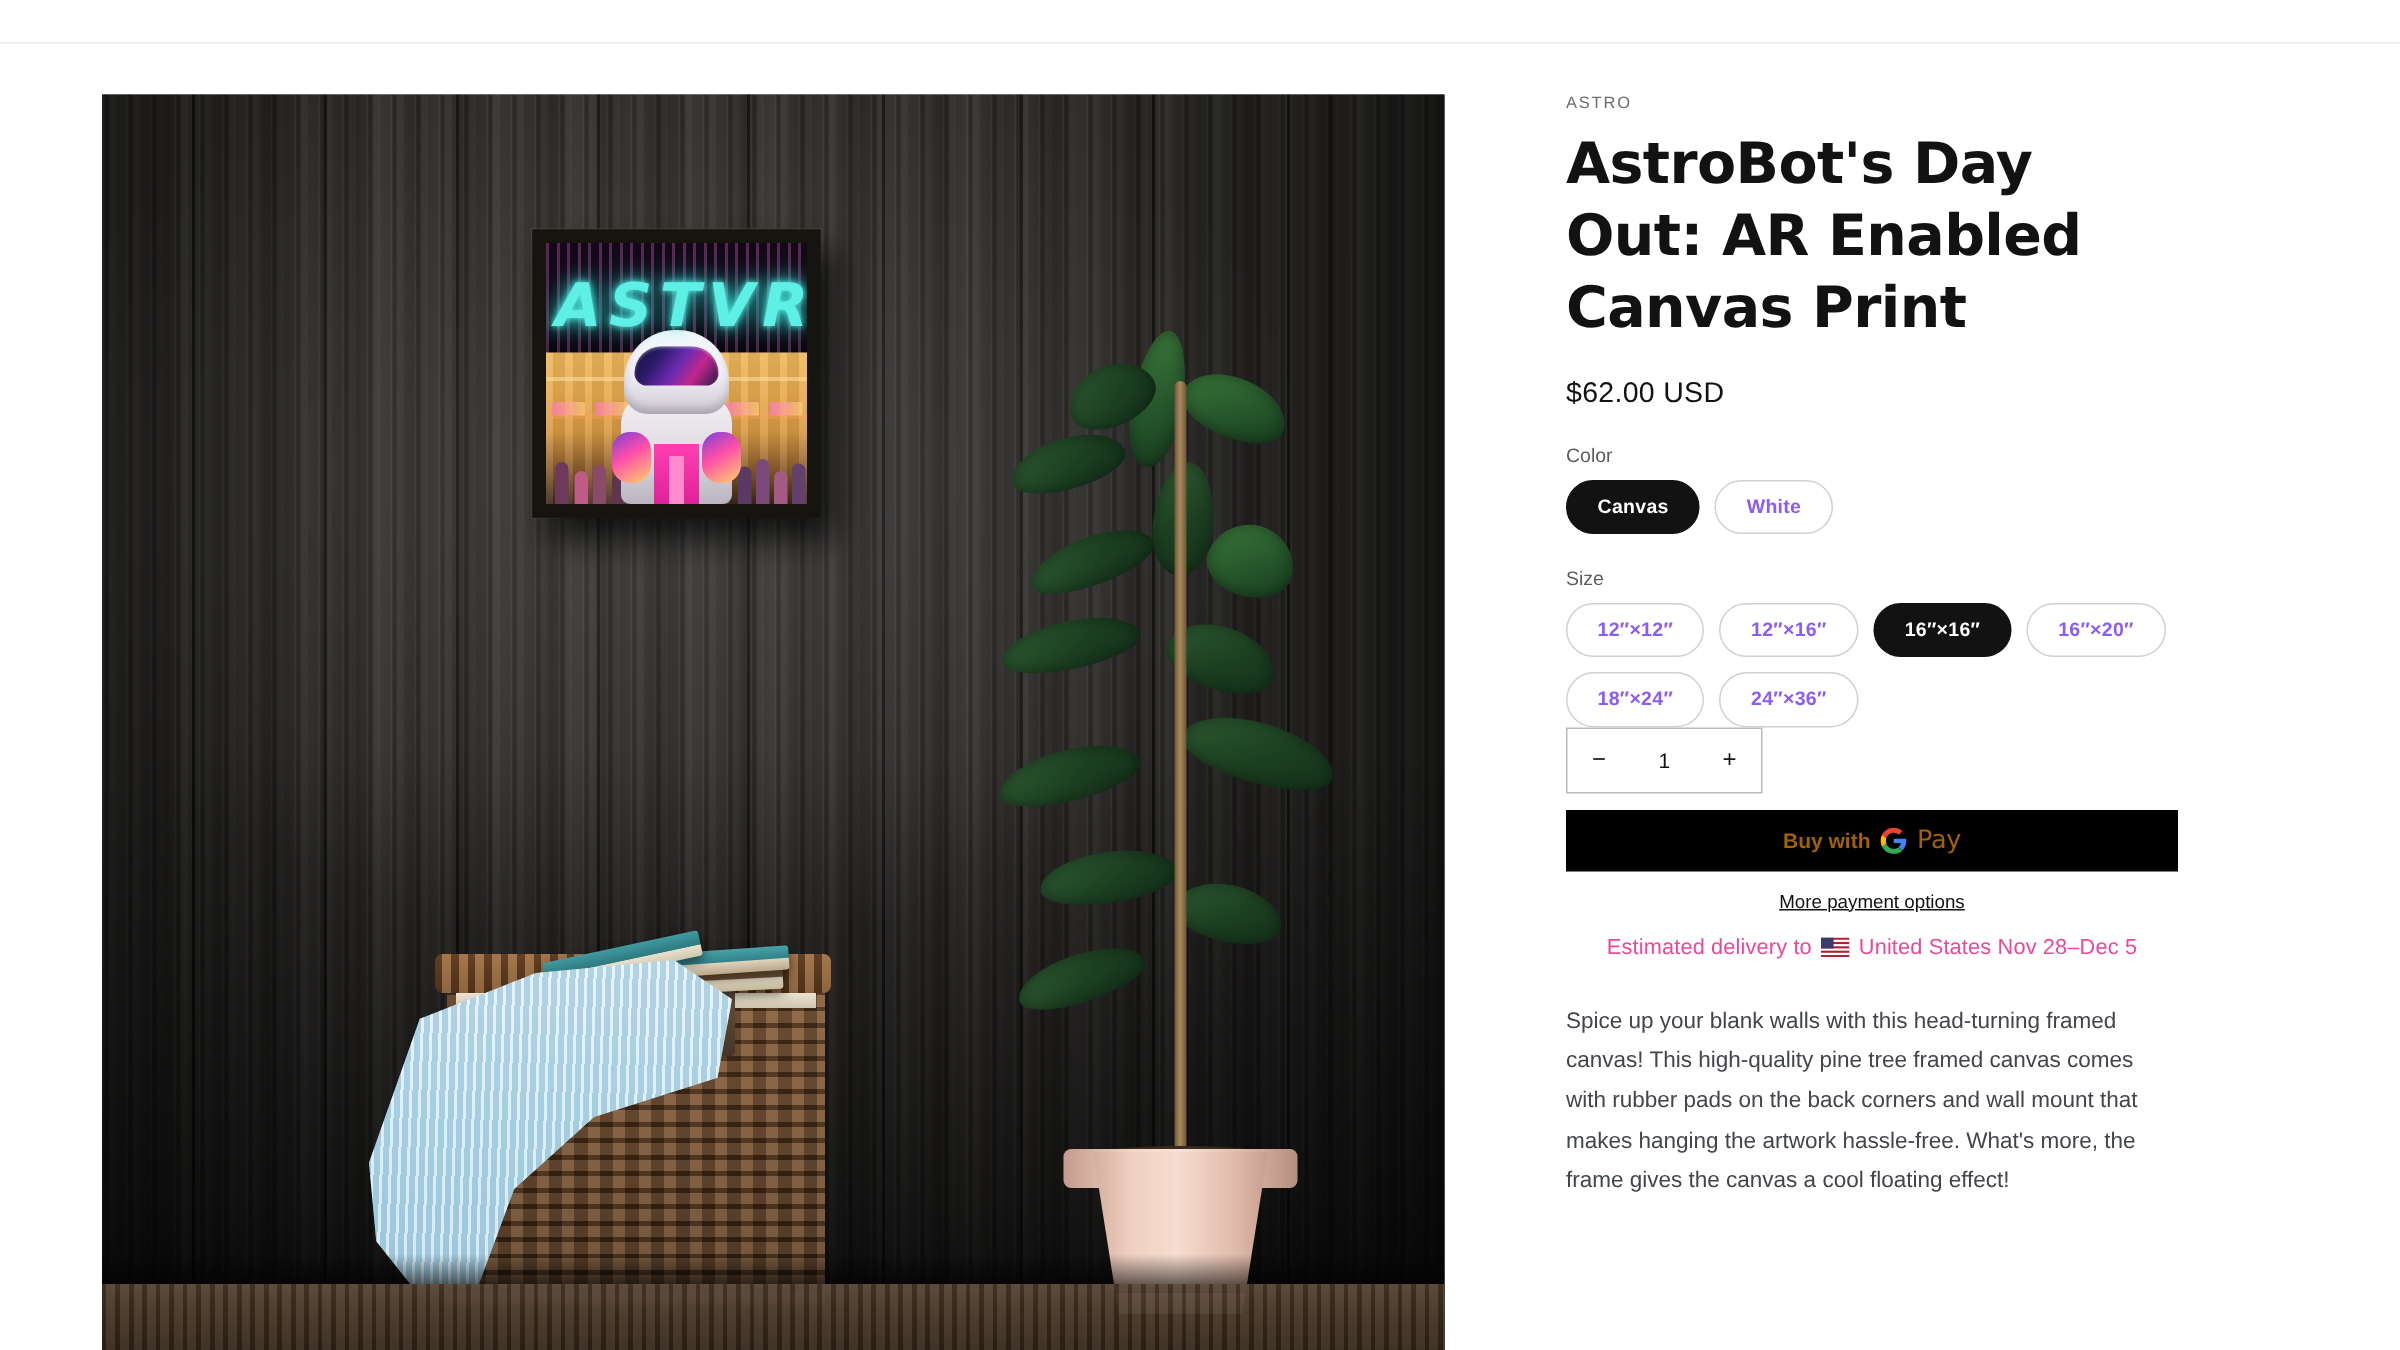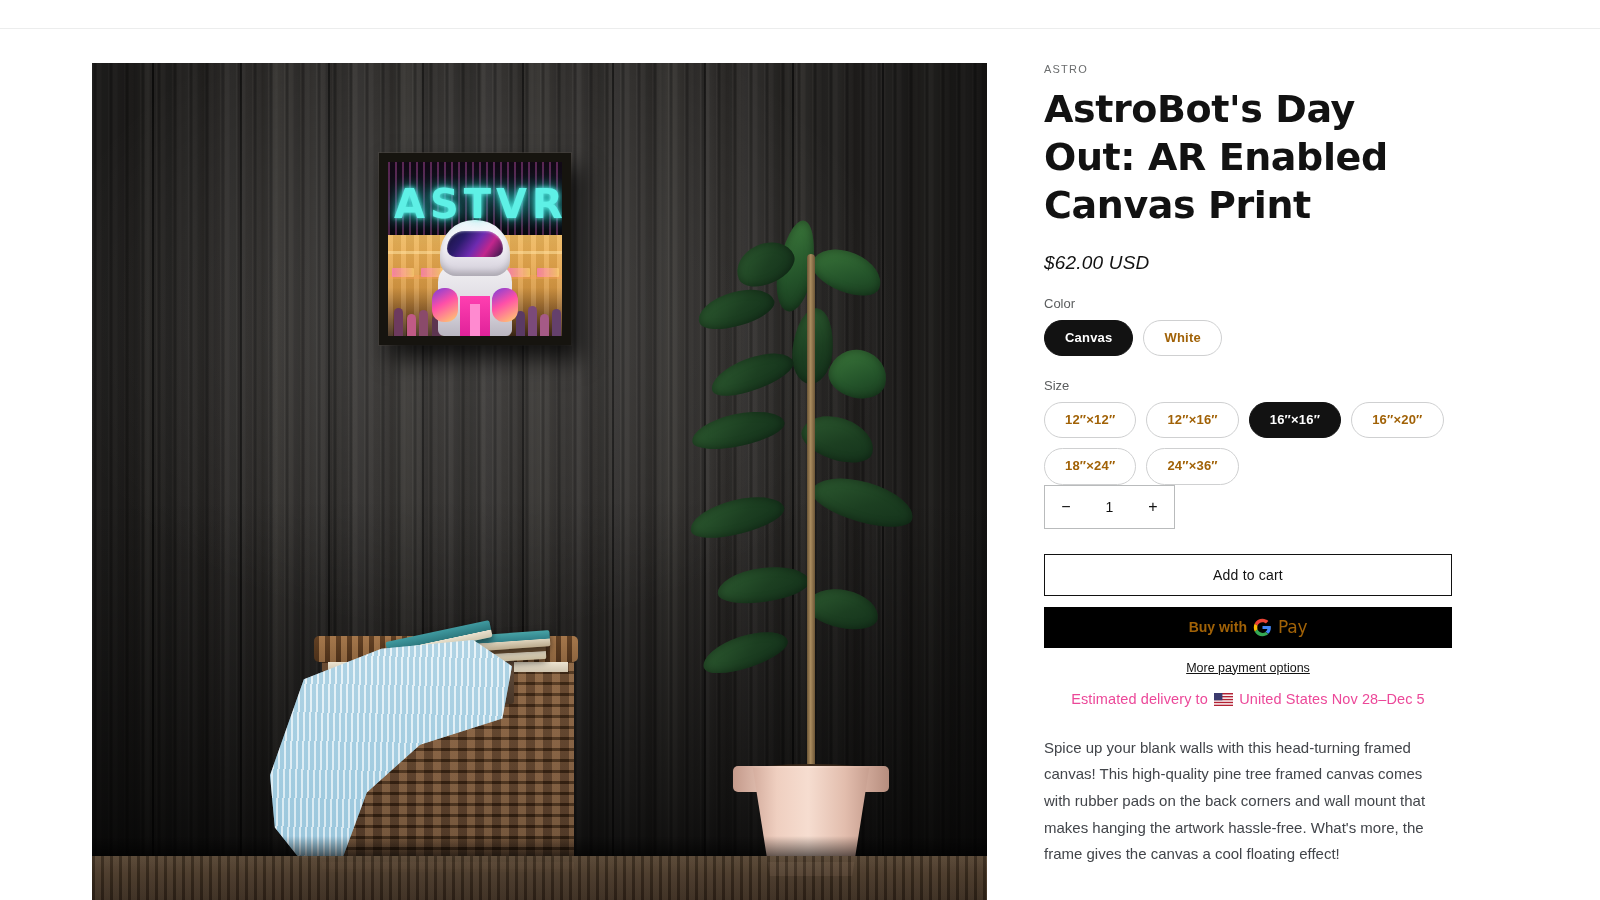--- a/index.html
+++ b/index.html
@@ -21,21 +21,21 @@
     background: #eceded;
   }
 
   
   .content {
     position: absolute; top: 63px; left: 0; width: 1600px; height: 837px;
     display: flex;
   }
 
   
-  .media-col { width: 1010px; padding-left: 92px; }
+  .media-col { width: 1010px; padding-left: 68px; font-style: italic; }
 
   .photo {
     position: relative;
     width: 895px;
     height: 837px;
     overflow: hidden;
     background: #23211f;
   }
 
   
@@ -268,32 +268,32 @@
     font-family: "DejaVu Sans", sans-serif;
     font-weight: 700;
     font-size: 38px;
     line-height: 1.26;
     letter-spacing: -0.4px;
     color: #121212;
     margin-top: 11px;
     max-width: 430px;
   }
   .price {
-    font-size: 19px; color: #121212; margin-top: 22px; letter-spacing: .2px; font-style: italic;
+    font-size: 19px; color: #121212; margin-top: 22px; letter-spacing: .2px;
   }
 
   .opt-label {
     font-size: 13px; color: #5b5d5e; margin-top: 22px; margin-bottom: 9px;
   }
   .pill-row { display: flex; flex-wrap: wrap; gap: 10px; max-width: 440px; }
   .pill {
     border: 1px solid #cfd0d1;
     border-radius: 26px;
     background: #fff;
-    color: #a16207;
+    color: #8b5cf6;
     font-size: 13px;
     font-weight: 700;
     letter-spacing: .2px;
     padding: 10px 20px;
     cursor: pointer;
     white-space: nowrap;
     line-height: 1.1;
   }
   .pill.selected {
     background: #121212; color: #ffffff; border-color: #121212;
@@ -467,21 +467,20 @@
       </div>
 
       
       <div class="qty-box">
         <button class="qty-btn">−</button>
         <input class="qty-val" type="text" value="1" style="">
         <button class="qty-btn">+</button>
       </div>
 
       
-      <button class="add-cart">Add to cart</button>
 
       <button class="gpay">
         <span>Buy with</span>
         <span class="gmark">
           <svg width="19" height="19" viewBox="0 0 48 48" aria-hidden="true">
             <path fill="#4285F4" d="M45.1 24.5c0-1.6-.1-2.8-.4-4H24v7.3h12.1c-.2 2-1.6 5-4.5 7l6.9 5.3c4.1-3.8 6.6-9.4 6.6-15.6z"></path>
             <path fill="#34A853" d="M24 46c5.9 0 10.9-2 14.5-5.3l-6.9-5.3c-1.9 1.3-4.4 2.2-7.6 2.2-5.8 0-10.7-3.8-12.5-9.1l-7.2 5.5C7.9 41.2 15.4 46 24 46z"></path>
             <path fill="#FBBC05" d="M11.5 28.5c-.5-1.4-.7-2.9-.7-4.5s.3-3.1.7-4.5l-7.2-5.6C2.8 16.9 2 20.3 2 24s.8 7.1 2.3 10.1l7.2-5.6z"></path>
             <path fill="#EA4335" d="M24 10.6c4.1 0 6.9 1.8 8.5 3.3l6.2-6.1C34.9 4.3 29.9 2 24 2 15.4 2 7.9 6.8 4.3 13.9l7.2 5.6C13.3 14.2 18.2 10.6 24 10.6z"></path>
           </svg>

